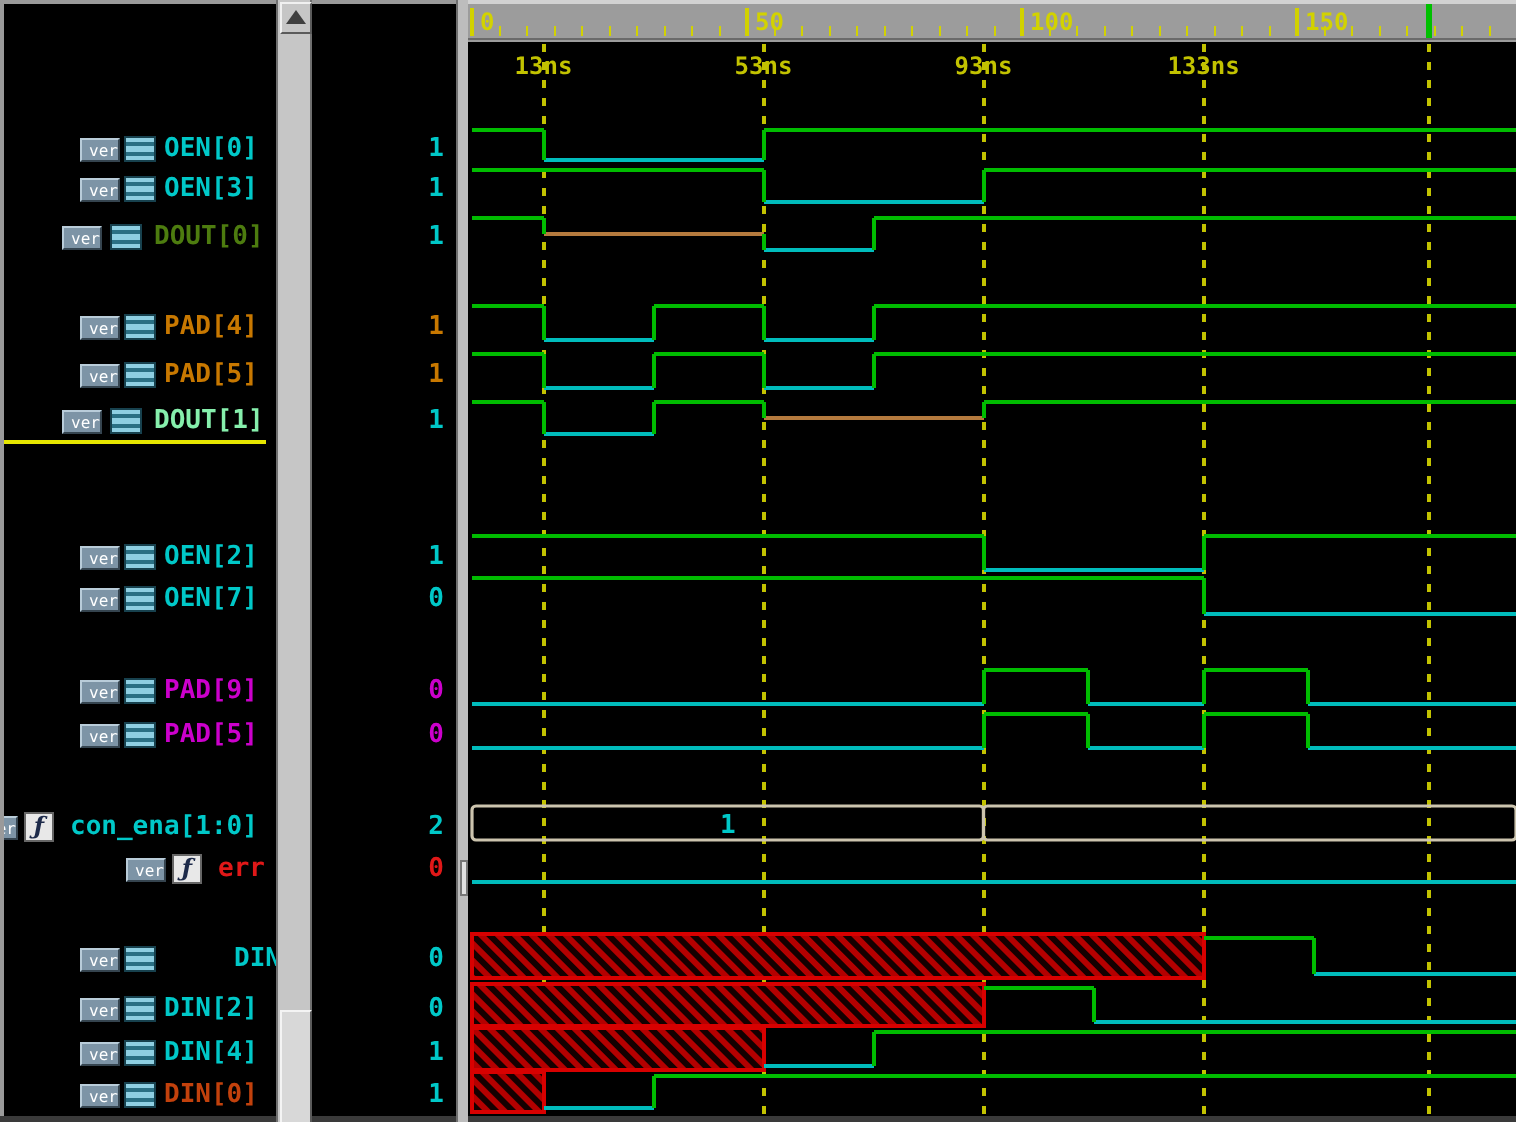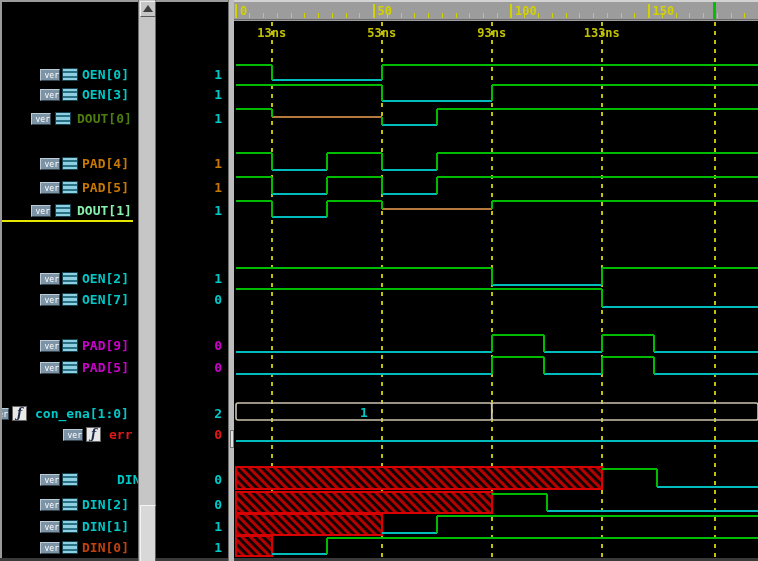--- a/index.html
+++ b/index.html
@@ -149,21 +149,21 @@
         <span class="sig-name" style="left: 80px; color: rgb(0, 200, 200); padding-left: 35px;">DIN[3]</span>
       </div>
       <div class="sig-row" style="top: 493.5px;">
         <span class="badge" style="left: 38px;">ver</span>
         <span class="icon-wave" style="left: 60px;"></span>
         <span class="sig-name" style="left: 80px; color: rgb(0, 200, 200);">DIN[2]</span>
       </div>
       <div class="sig-row" style="top: 515.5px;">
         <span class="badge" style="left: 38px;">ver</span>
         <span class="icon-wave" style="left: 60px;"></span>
-        <span class="sig-name" style="left: 80px; color: rgb(0, 200, 200);">DIN[1]</span>
+        <span class="sig-name" style="left: 80px; color: rgb(0, 200, 200);">DIN[4]</span>
       </div>
       <div class="sig-row" style="top: 537px;">
         <span class="badge" style="left: 38px;">ver</span>
         <span class="icon-wave" style="left: 60px;"></span>
         <span class="sig-name" style="left: 80px; color: #c2410c;">DIN[0]</span>
       </div>
       <div id="underline"></div>
     <div id="name-bottom-line"></div>
   </div>
 

